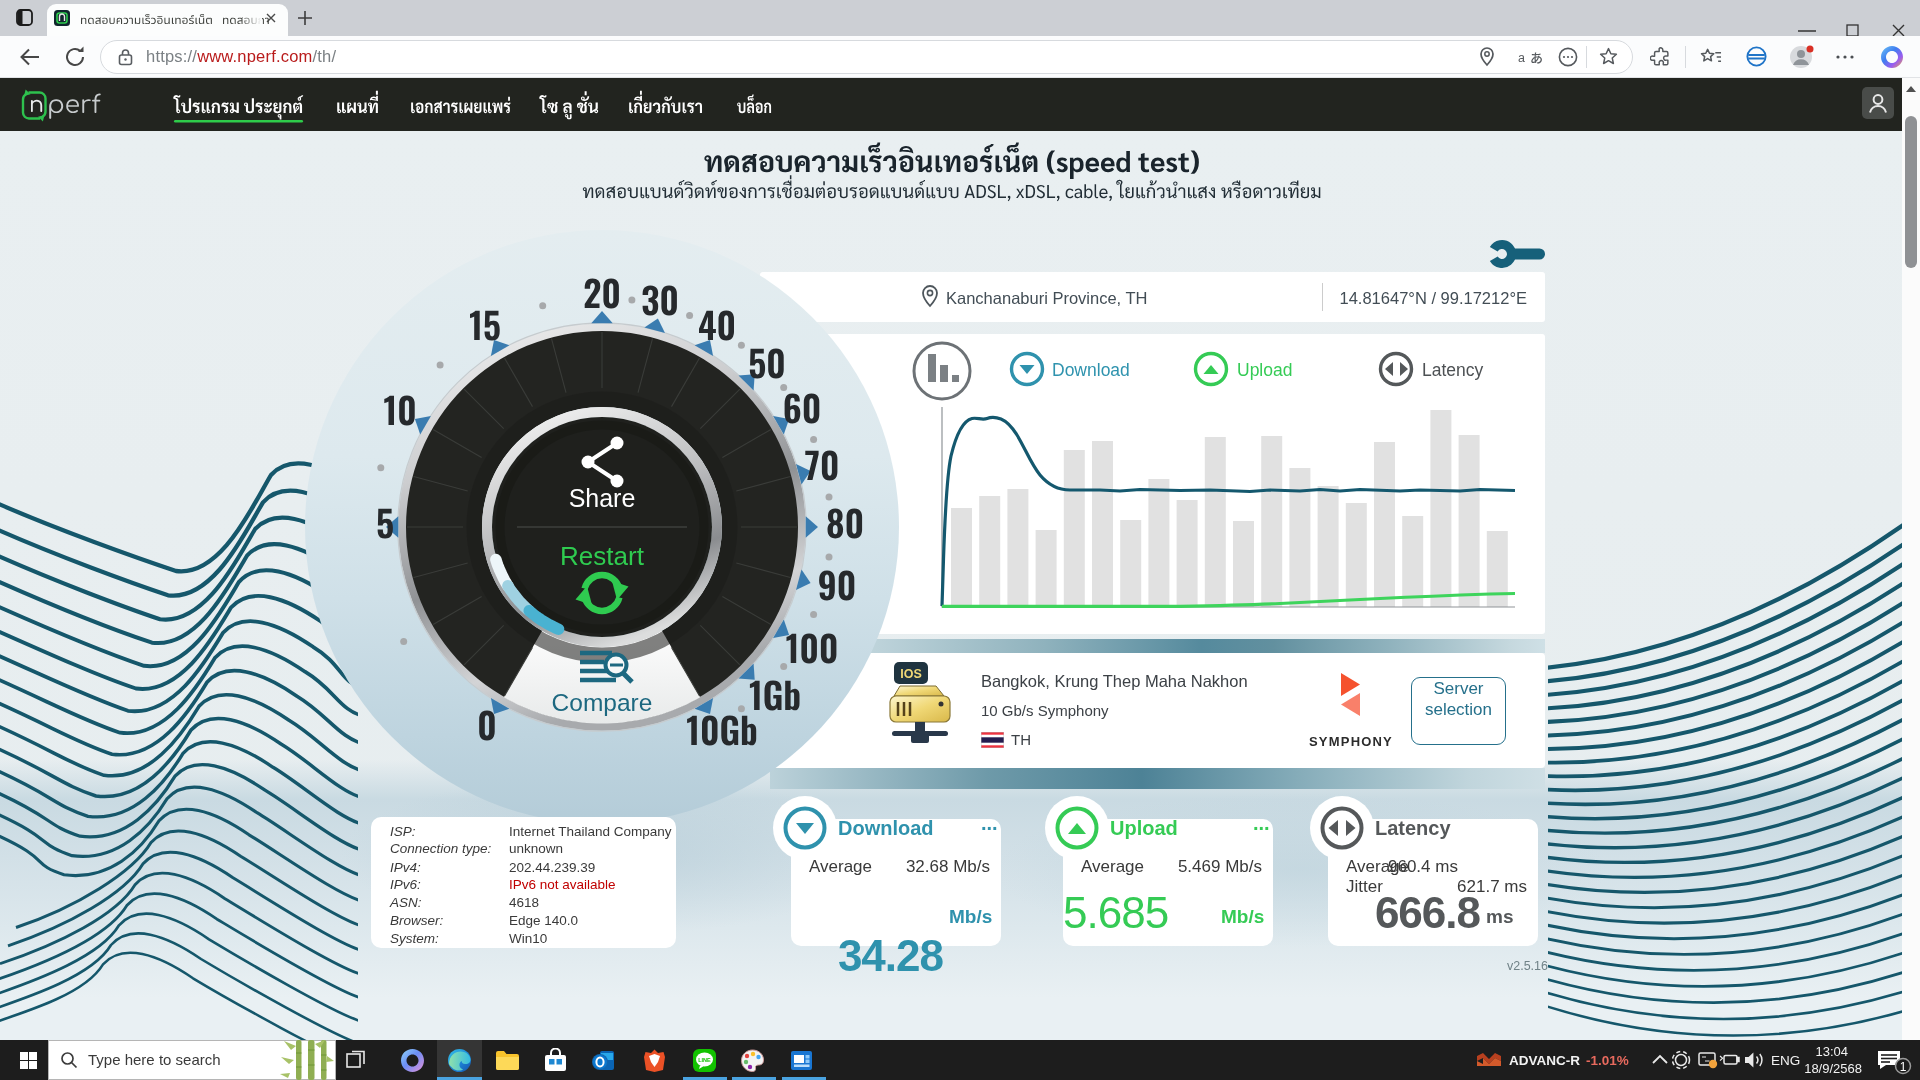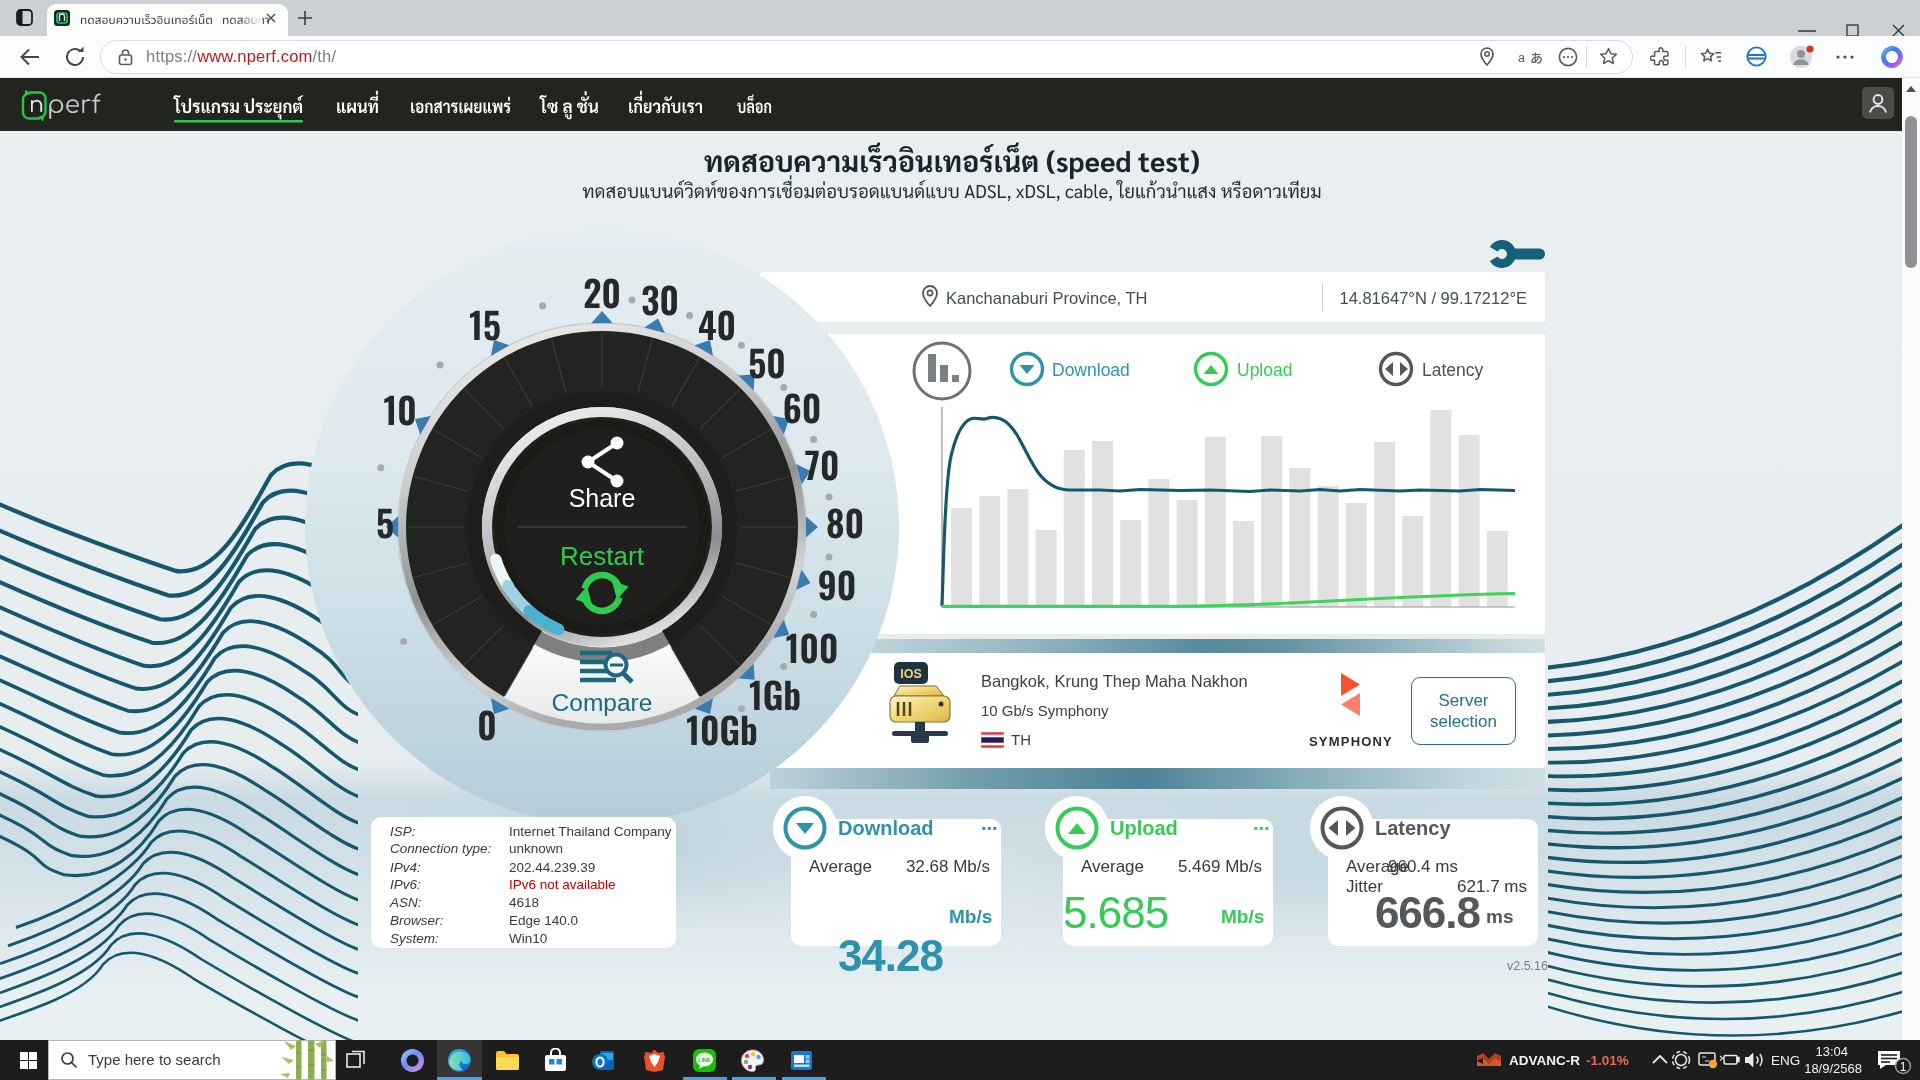--- a/index.html
+++ b/index.html
@@ -405,21 +405,21 @@
       <rect y="5.3" width="23" height="5.4" fill="#241d4f"></rect>
 <rect width="23" height="16" fill="none" stroke="#bbb" stroke-width=".8"></rect>
     </svg>
 <div class="abs" style="left:1011px;top:600px;font-size:15px;color:#3c4146">TH</div>
 <svg class="abs" style="left:1291px;top:540px" width="120" height="80" viewBox="0 0 120 80">
 <path d="M50 2 L50 25 L69 13.5 z" fill="#f5522e"></path>
 <path d="M69 22 L69 45 L50 33.5 z" fill="#f9806a"></path>
 <path d="M49 43 L49 64 L66 53.5 z" fill="#f55b38" opacity="0"></path>
 <text x="60" y="75" font-size="13" font-weight="bold" letter-spacing="1.2" fill="#2c2c2c" text-anchor="middle" font-family="Liberation Sans">SYMPHONY</text>
     </svg>
-<div class="abs" style="left:1411px;top:546px;width:105px;height:68px;border:1.6px solid #25708b;border-radius:9px;color:#25708b;font-size:17px;text-align:center;line-height:21px;padding-top:12px">Server<br>selection</div>
+<div class="abs" style="left:1411px;top:546px;width:95px;height:68px;border:1.6px solid #25708b;border-radius:9px;color:#25708b;font-size:17px;text-align:center;line-height:21px;">Server<br>selection</div>
 <div class="abs" style="left:371px;top:686px;width:305px;height:131px;background:#fff;border-radius:10px"></div>
 <svg class="abs" style="left:371px;top:686px" width="305" height="131" viewBox="0 0 305 131">
       <text x="19" y="19" font-size="13.5" font-style="italic" fill="#3a3a3a" font-family="Liberation Sans">ISP:</text>
       <text x="138" y="19" font-size="13.5" fill="#3a3a3a" font-family="Liberation Sans">Internet Thailand Company</text>
       <text x="19" y="36" font-size="13.5" font-style="italic" fill="#3a3a3a" font-family="Liberation Sans">Connection type:</text>
       <text x="138" y="36" font-size="13.5" fill="#3a3a3a" font-family="Liberation Sans">unknown</text>
       <text x="19" y="55" font-size="13.5" font-style="italic" fill="#3a3a3a" font-family="Liberation Sans">IPv4:</text>
       <text x="138" y="55" font-size="13.5" fill="#3a3a3a" font-family="Liberation Sans">202.44.239.39</text>
       <text x="19" y="72" font-size="13.5" font-style="italic" fill="#3a3a3a" font-family="Liberation Sans">IPv6:</text>
       <text x="138" y="72" font-size="13.5" fill="#c00000" font-family="Liberation Sans">IPv6 not available</text>

